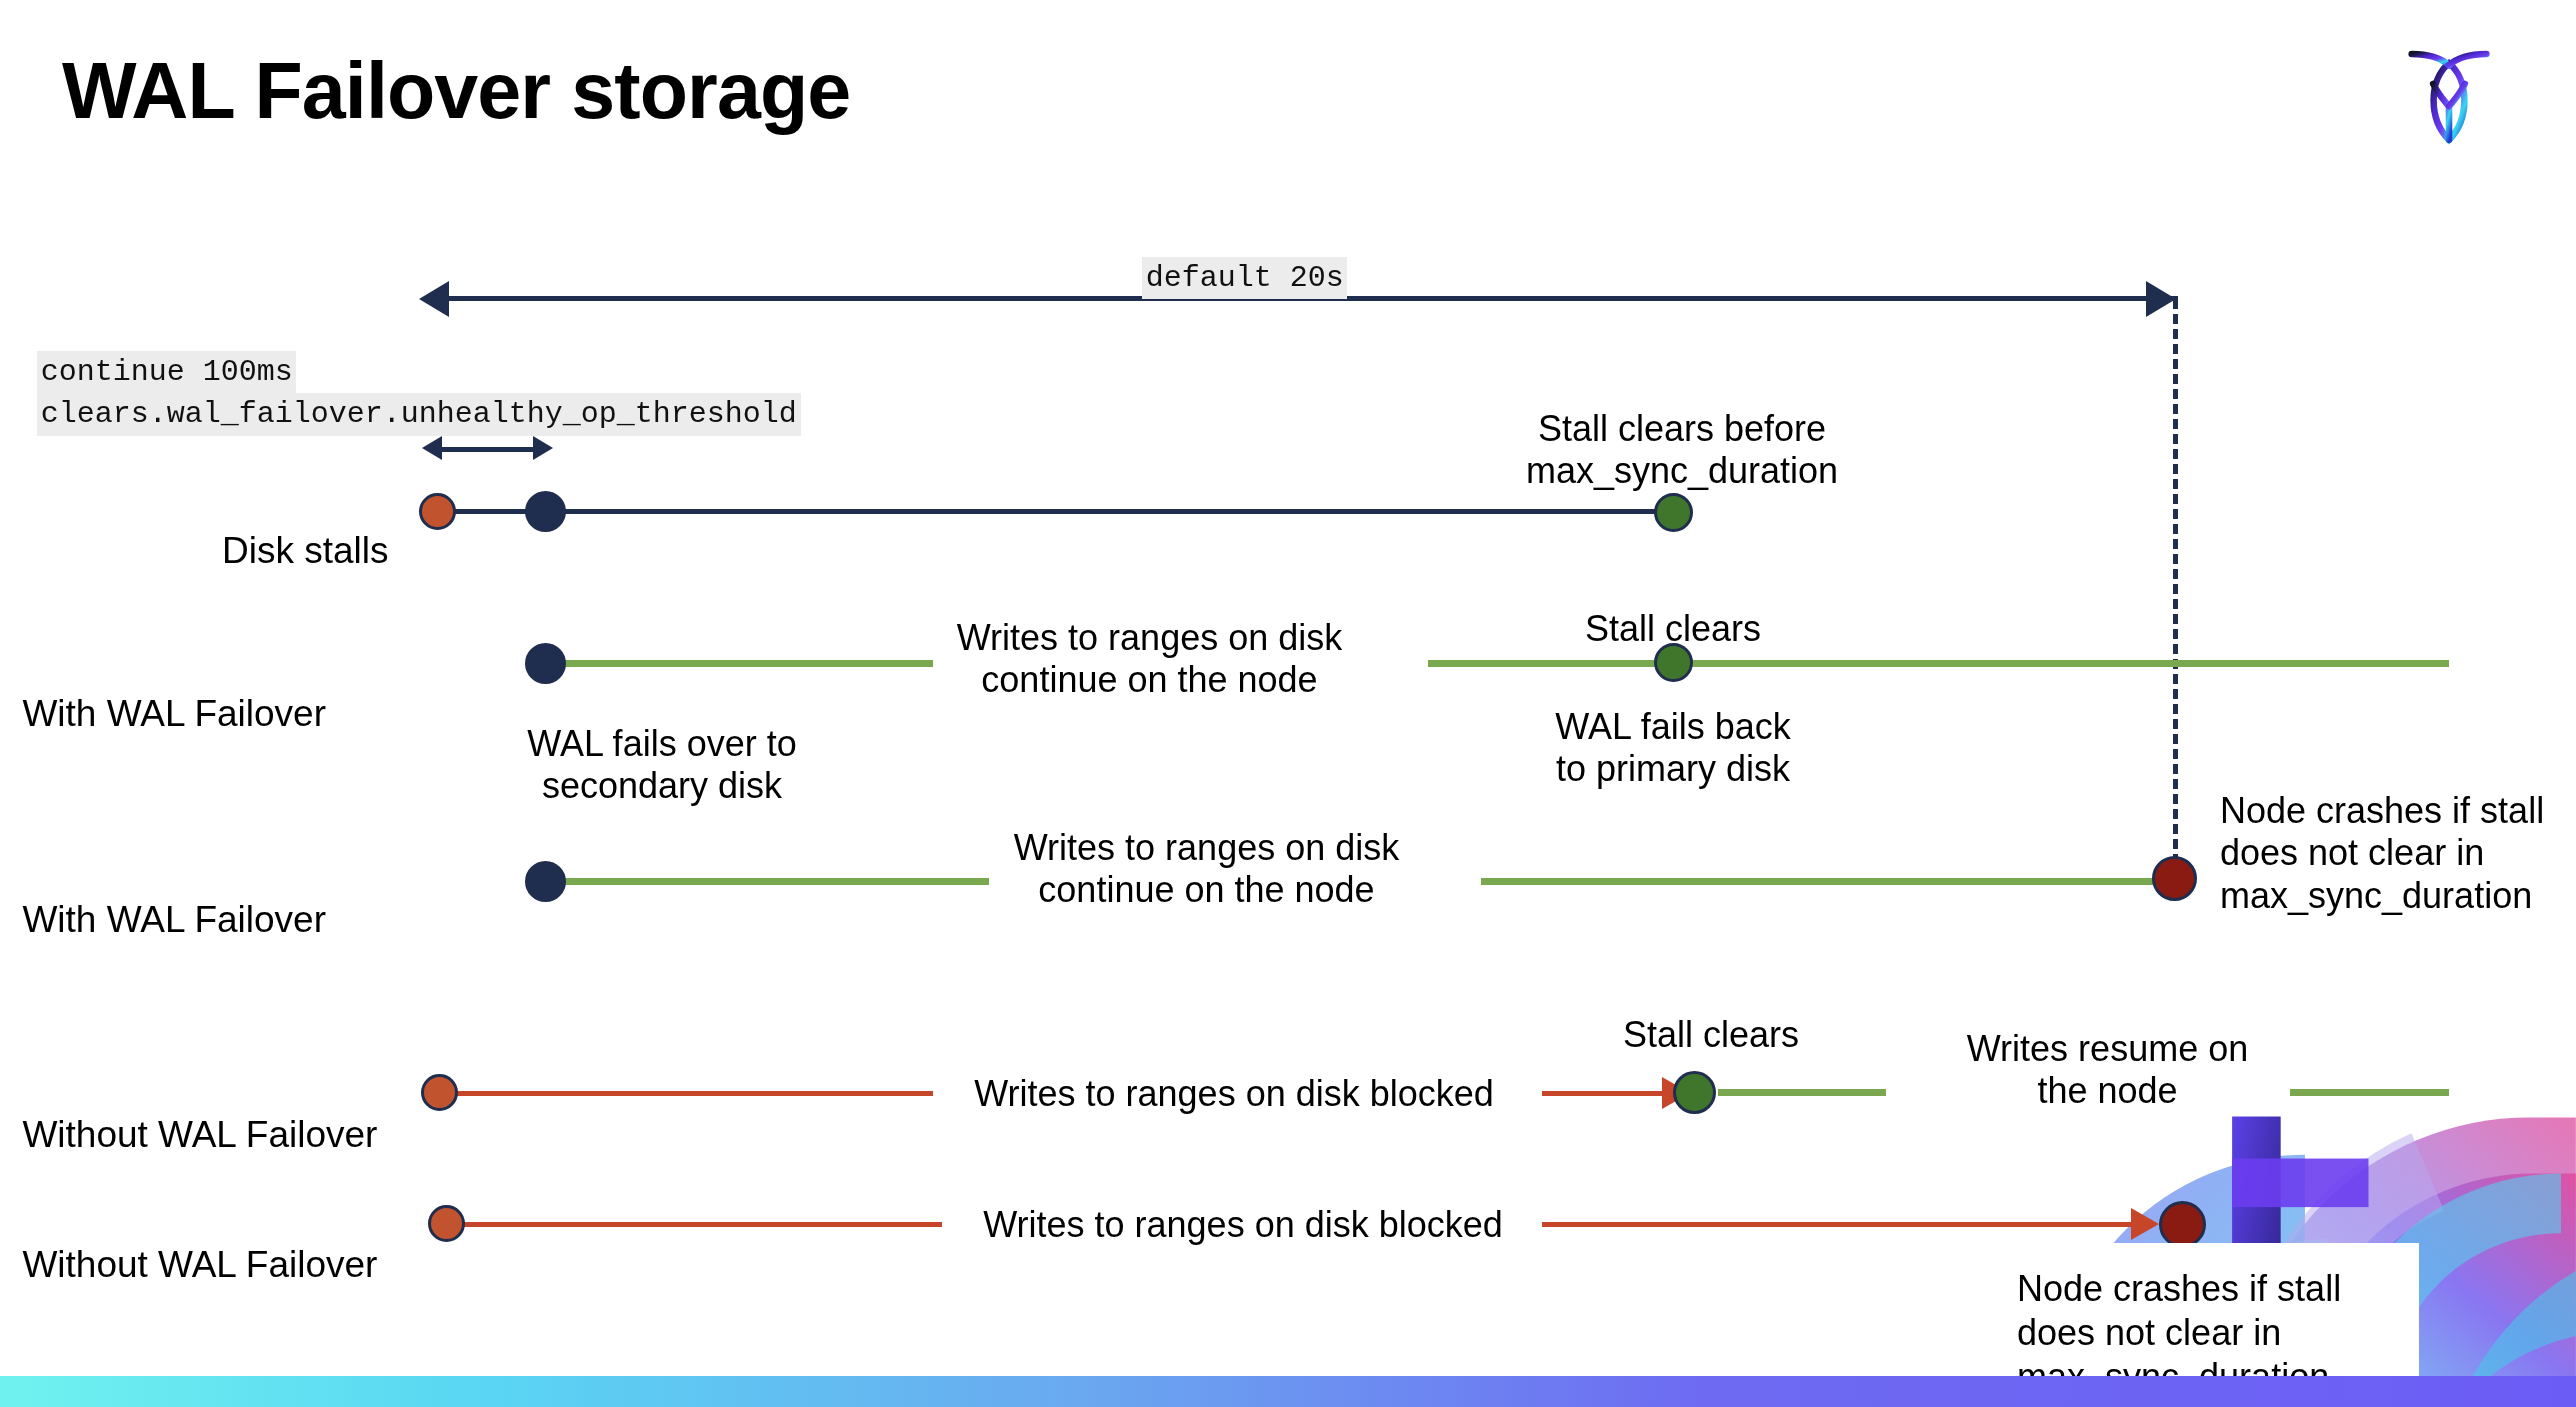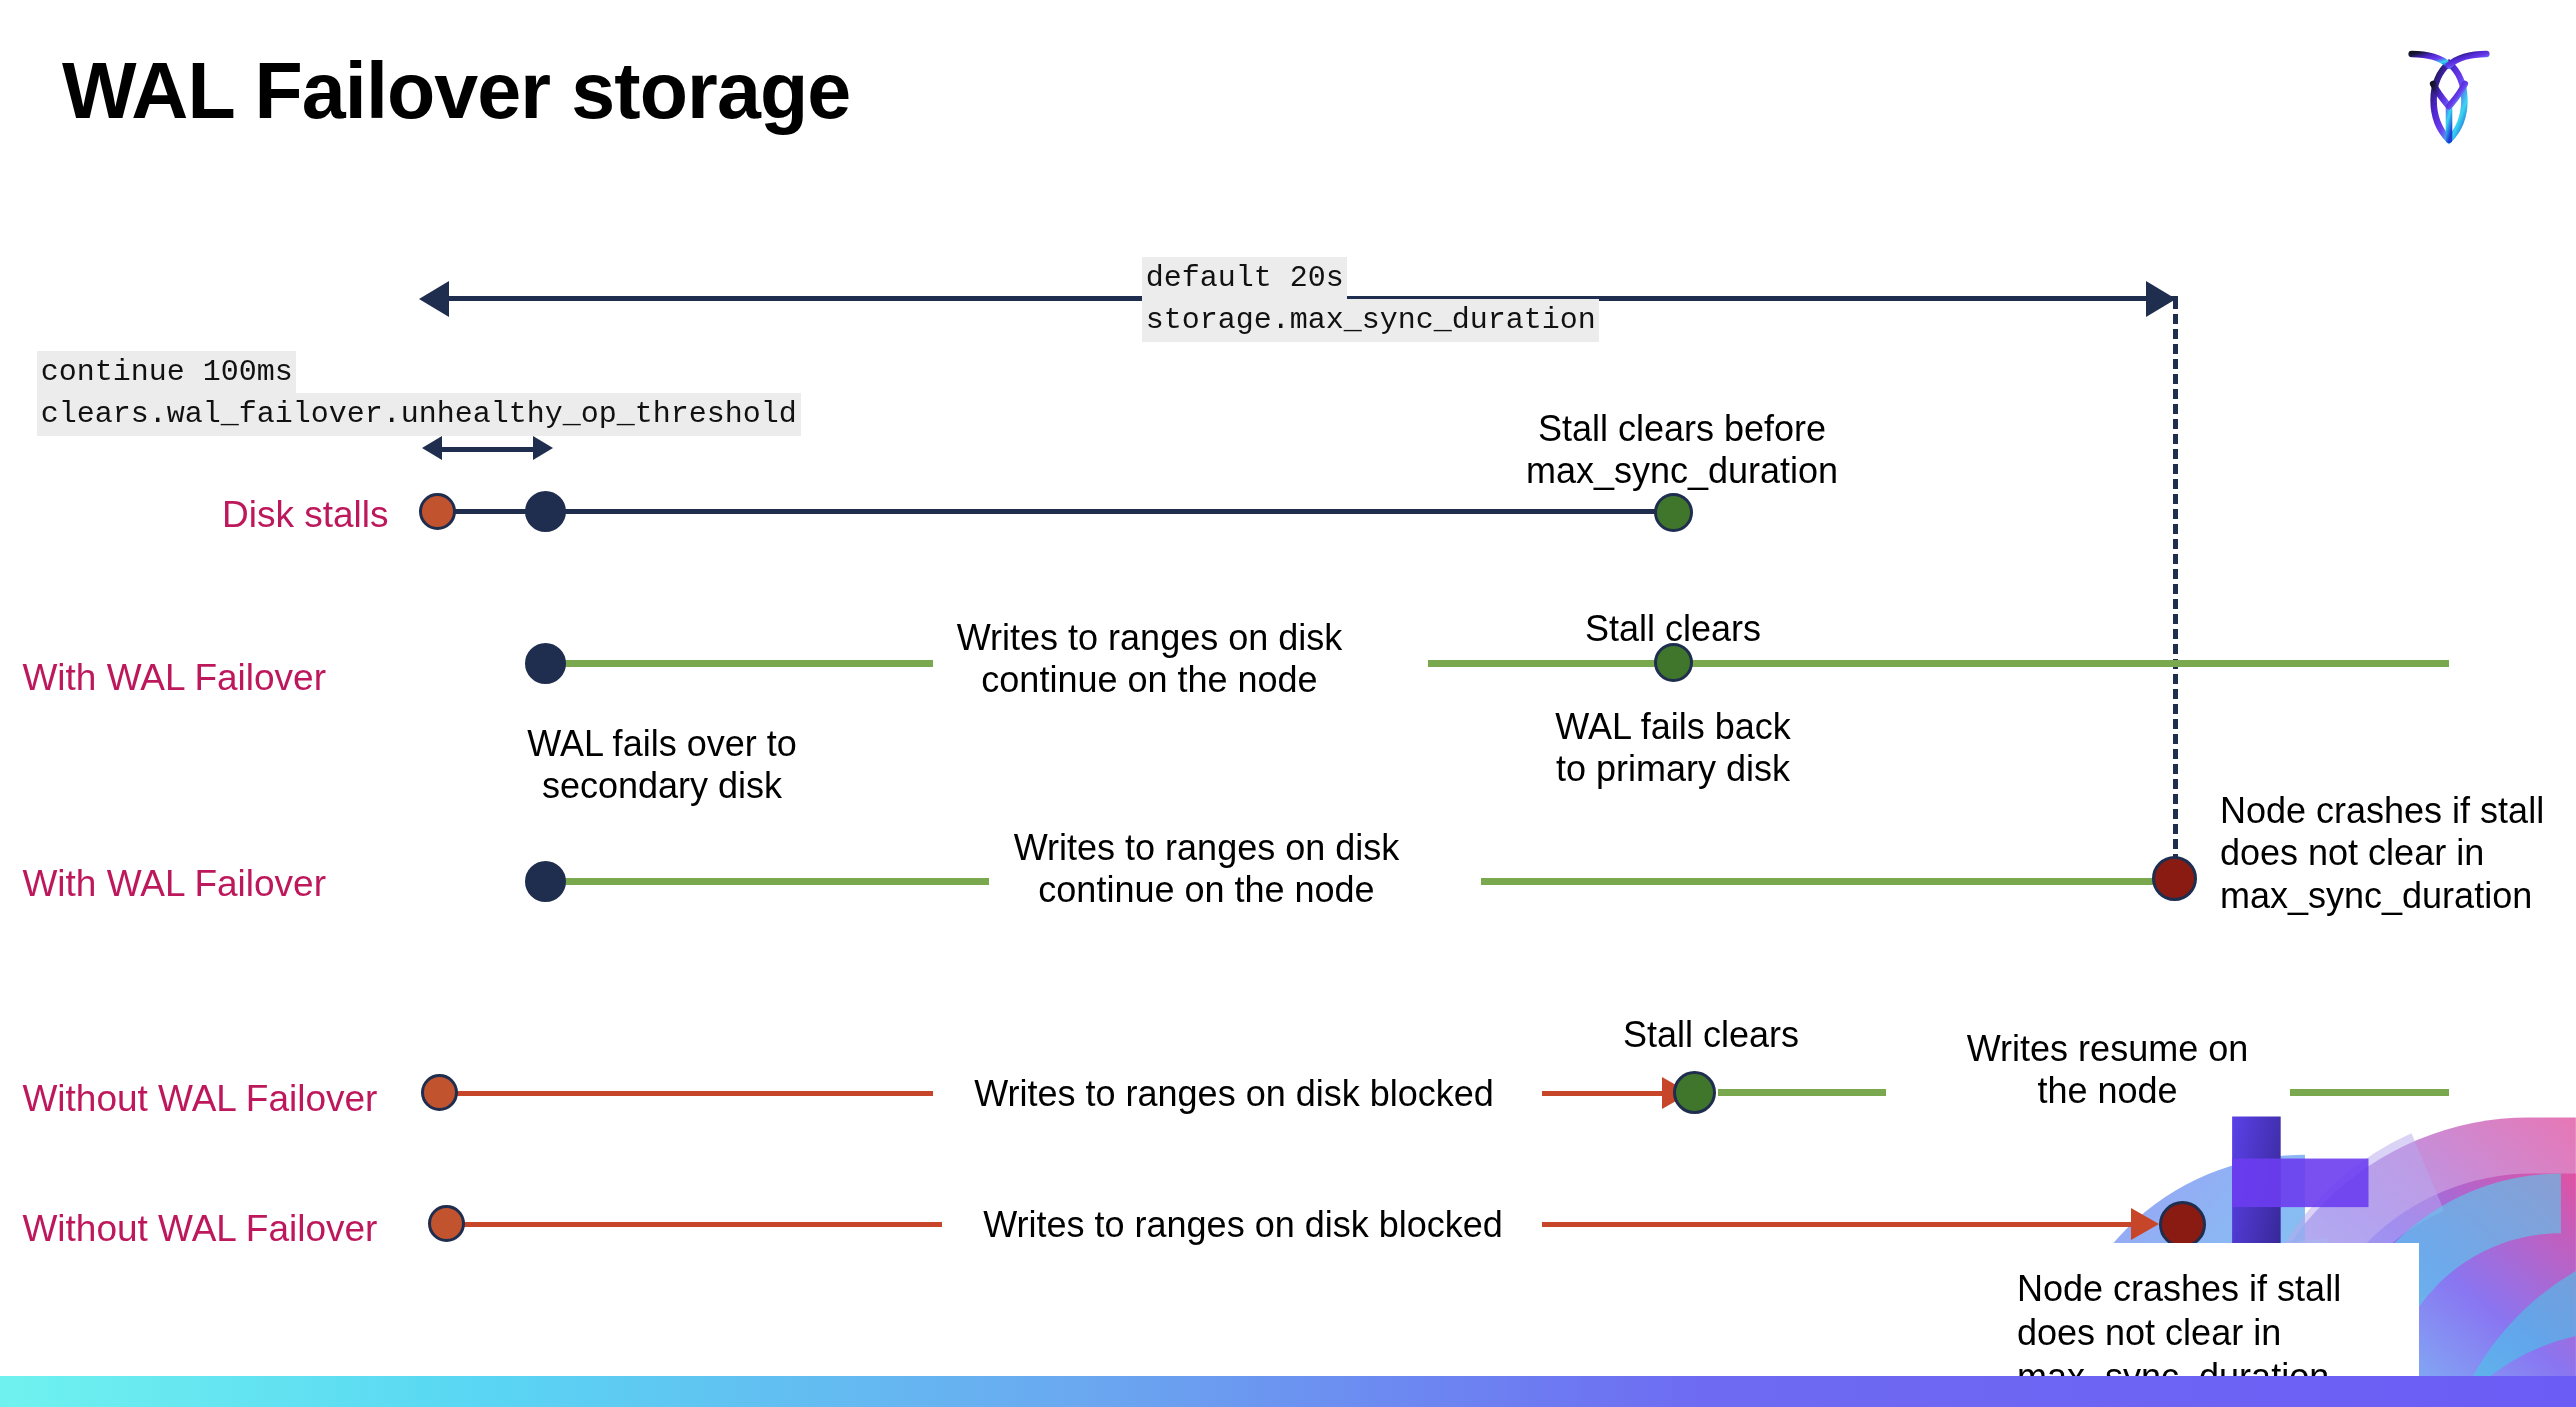--- a/index.html
+++ b/index.html
@@ -61,22 +61,23 @@
     position: absolute;
     color: #000000;
     font-size: 36px;
     line-height: 1.18;
     white-space: pre-line;
   }
   .lbl.center { text-align: center; }
   .rowlabel {
     position: absolute;
     font-size: 37px;
-    color: #be185d;
+    color: #000000;
     white-space: nowrap;
+    margin-top: 36px;
   }
   
   .codechip {
     position: absolute;
     font-family: "Liberation Mono", monospace;
     font-size: 30px;
     line-height: 1.35;
     color: #111111;
   }
   .codechip span {
@@ -164,21 +165,20 @@
       </g>
     </svg>
   </div>
 
   <div class="hline navy" style="left:430px; top:296px; width:1748px;"></div>
   <div class="arrow-l" style="left:419px; top:281px;"></div>
   <div class="arrow-r" style="left:2146px; top:281px;"></div>
 
   <div class="codechip" style="left:1142px; top:257px;">
     <span>default 20s</span><br>
-    <span>storage.max_sync_duration</span>
   </div>
 
   <div class="vdash" style="left:2173px; top:299px; height:580px;"></div>
 
   <div class="codechip" style="left:37px; top:351px;">
     <span>continue 100ms</span><br>
     <span>clears.wal_failover.unhealthy_op_threshold</span>
   </div>
 
   <div class="hline navy" style="left:437px; top:447px; width:98px; height:4.7px;"></div>

